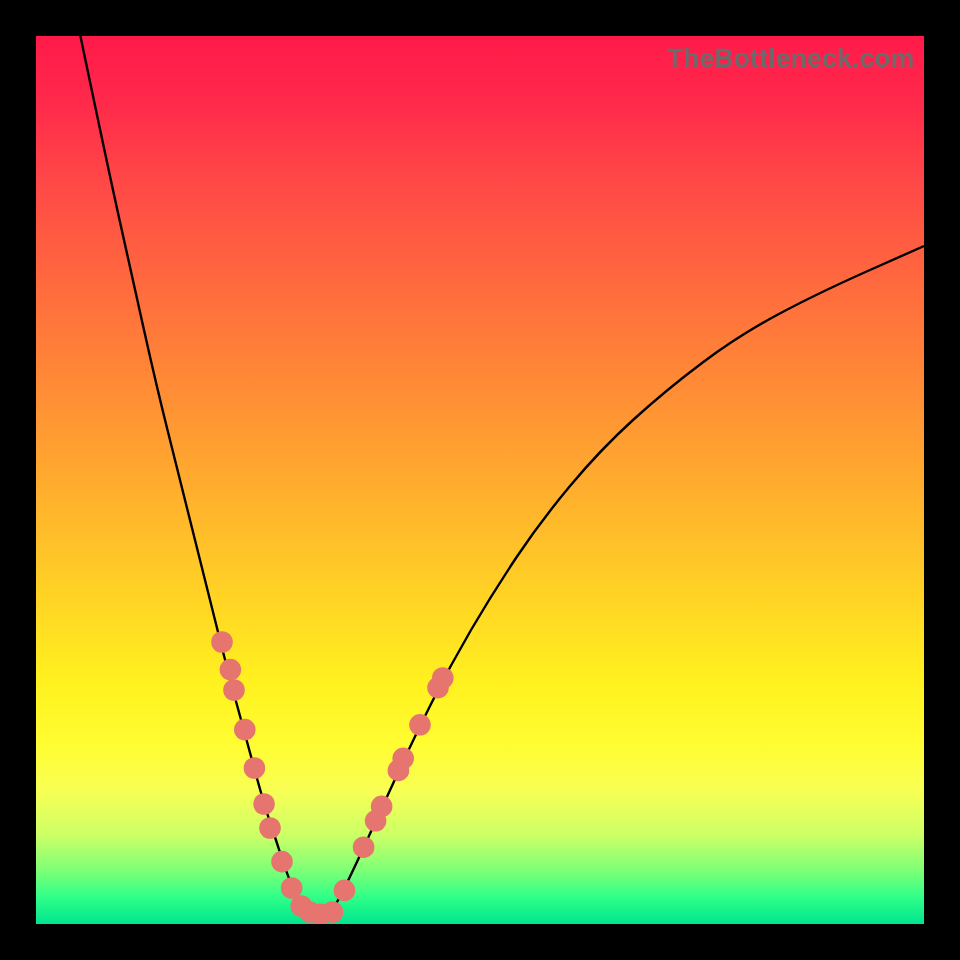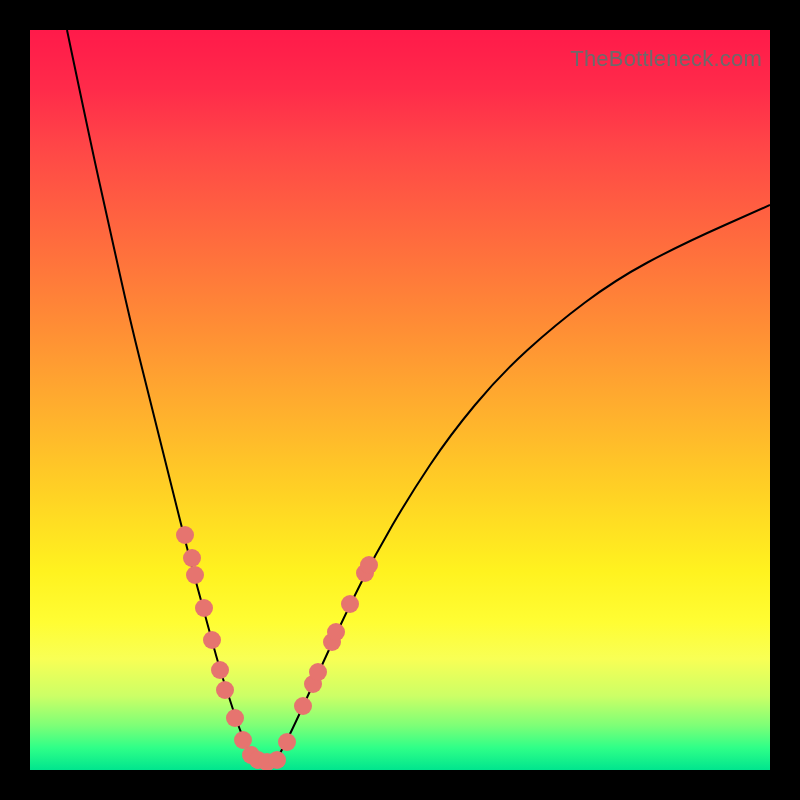--- a/index.html
+++ b/index.html
@@ -29,25 +29,25 @@
       #fffd33 80%,
       #f8ff55 85%,
       #ccff66 90%,
       #7dff77 94%,
       #2fff88 97%,
       #00e58e 100%
     );
   }
   .watermark {
     position: absolute;
-    top: 16px;
+    top: 6px;
     right: 8px;
     color: #6b6b6b;
     font-size: 22px;
-    font-weight: 400;
+    font-weight: 700;
     letter-spacing: 0.2px;
     user-select: none;
   }
   svg.plot {
     position: absolute;
     left: 0;
     top: 0;
     width: 740px;
     height: 740px;
     display: block;

